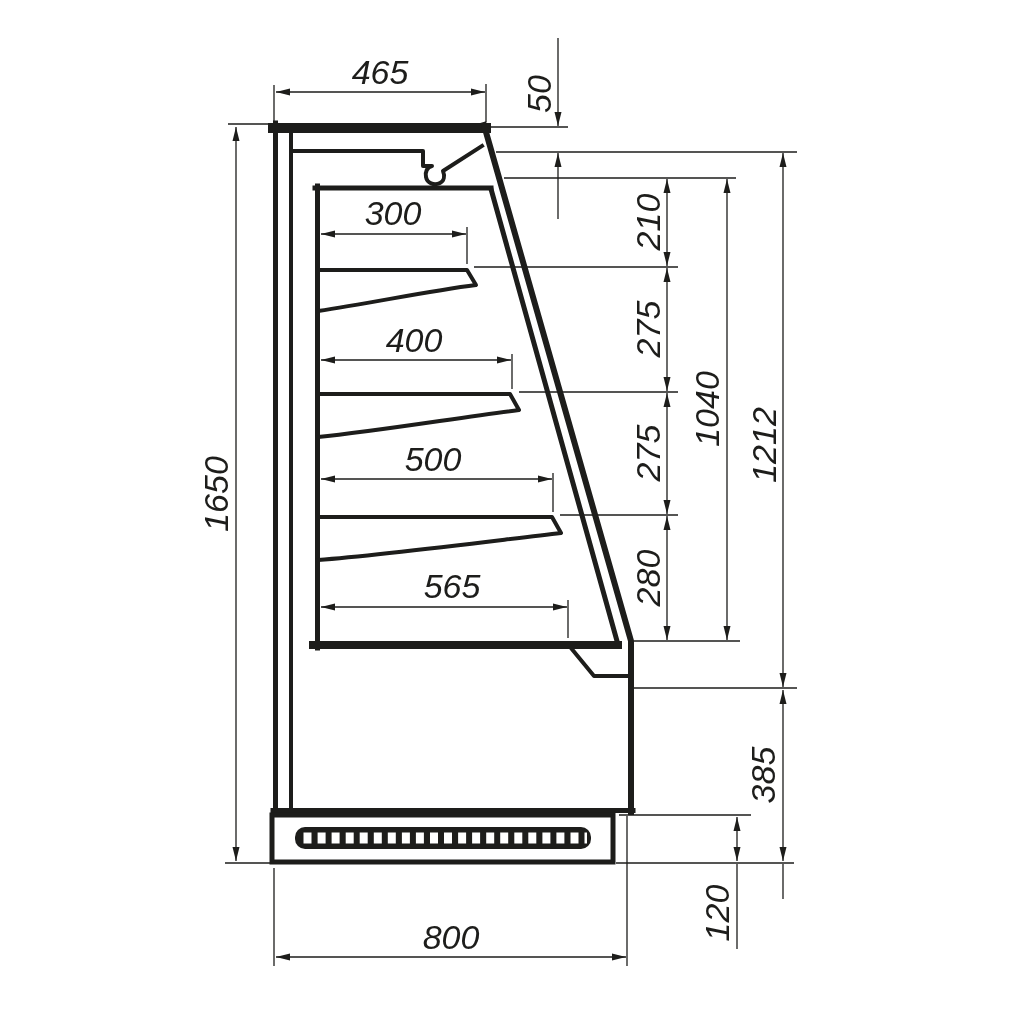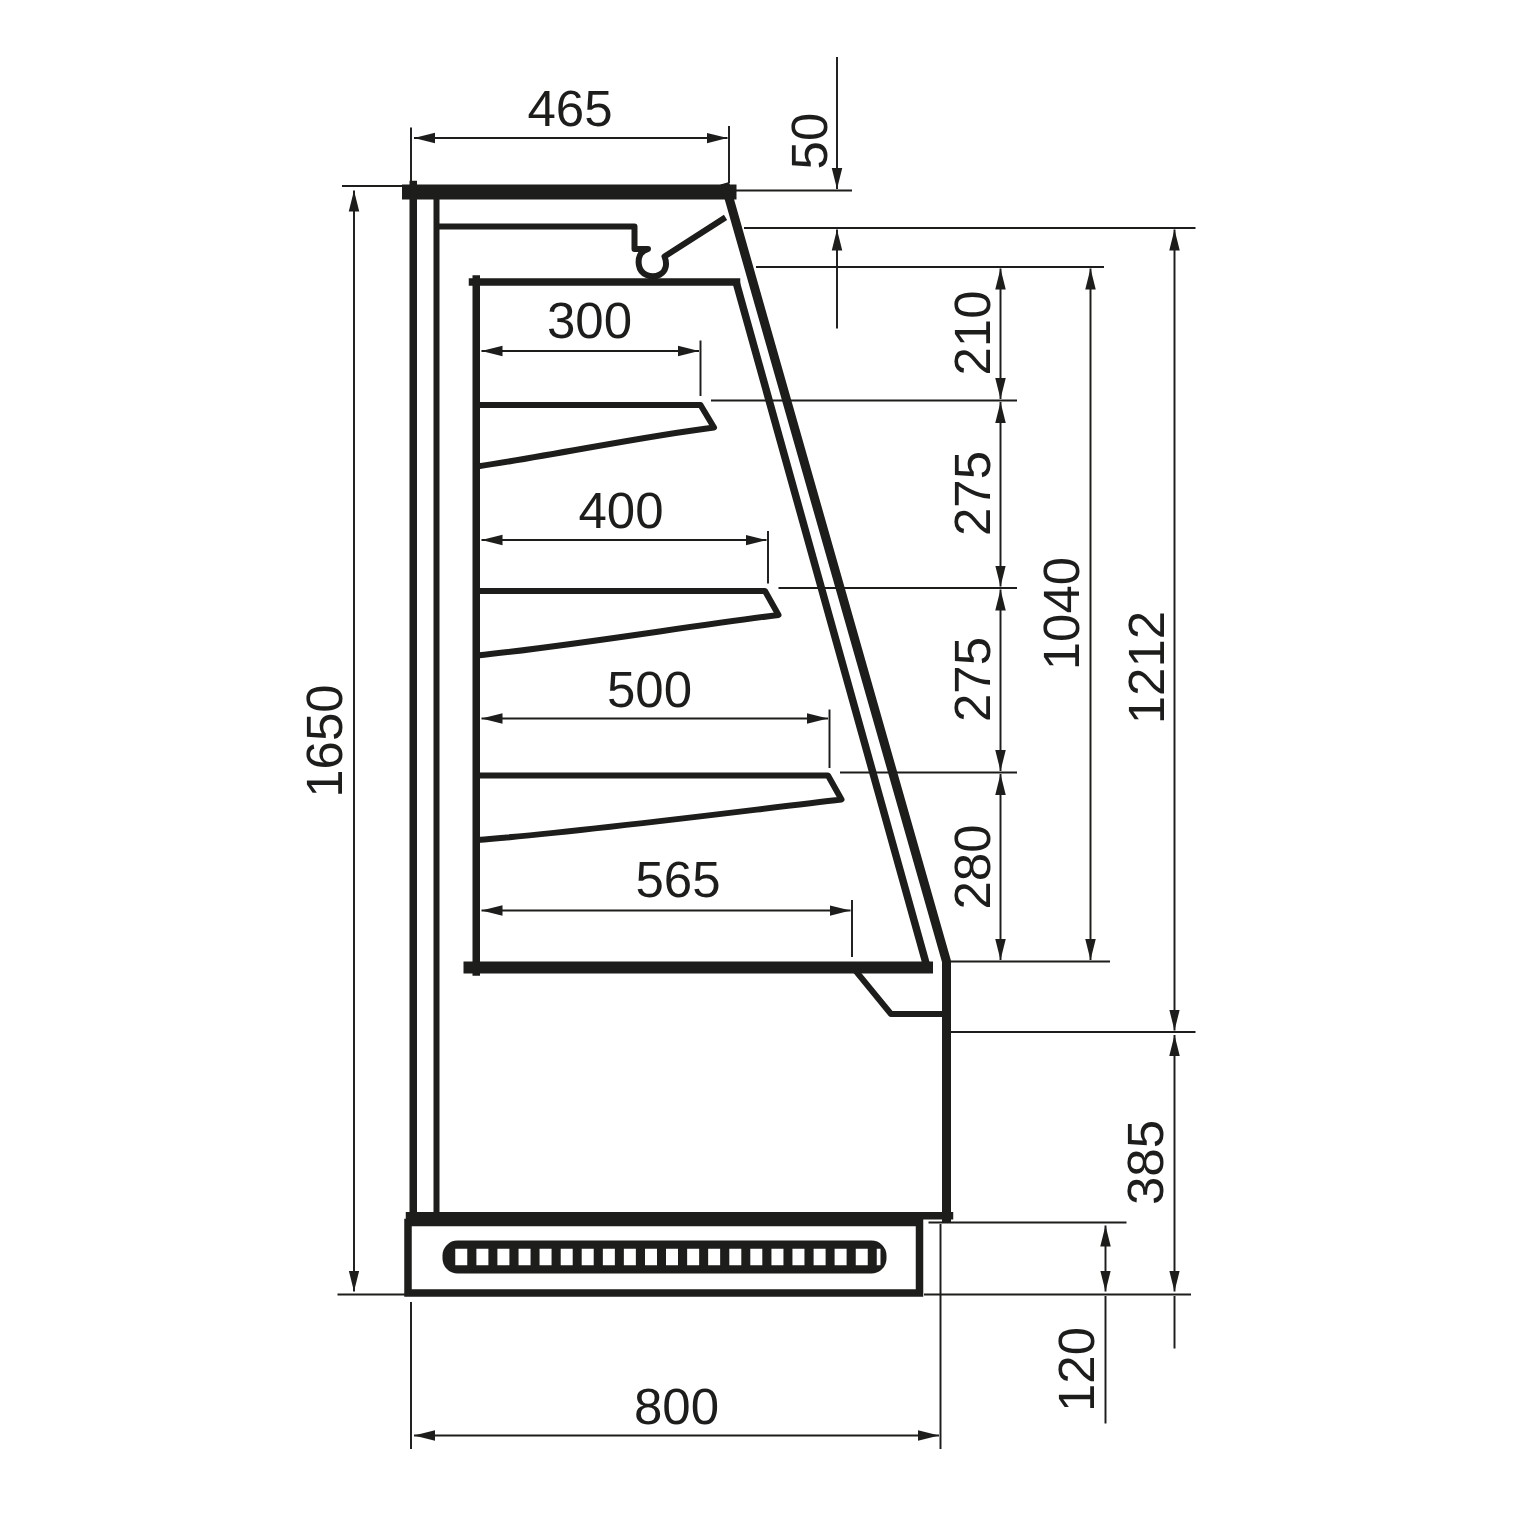--- a/index.html
+++ b/index.html
@@ -1,16 +1,16 @@
 <!DOCTYPE html>
 <html><head>
 <meta charset="utf-8">
 <style>
   html,body{margin:0;padding:0;background:#ffffff;}
-  .canvas{position:relative;width:1024px;height:1010px;background:#ffffff;overflow:hidden;}
+  .canvas{position:relative;width:1024px;height:1010px;background:#ffffff;overflow:hidden;font-style:italic;}
   svg{display:block;}
   .dim-text{font-family:"Liberation Sans","DejaVu Sans",sans-serif;font-size:34px;fill:#1d1d1b;}
   .thin{stroke:#1d1d1b;stroke-width:1.3;fill:none;}
   .outline{stroke:#1d1d1b;fill:none;stroke-linecap:square;}
 </style>
 </head>
 <body>
 
 <div class="canvas">
 <svg width="1024" height="1024" viewBox="0 0 1024 1024">

